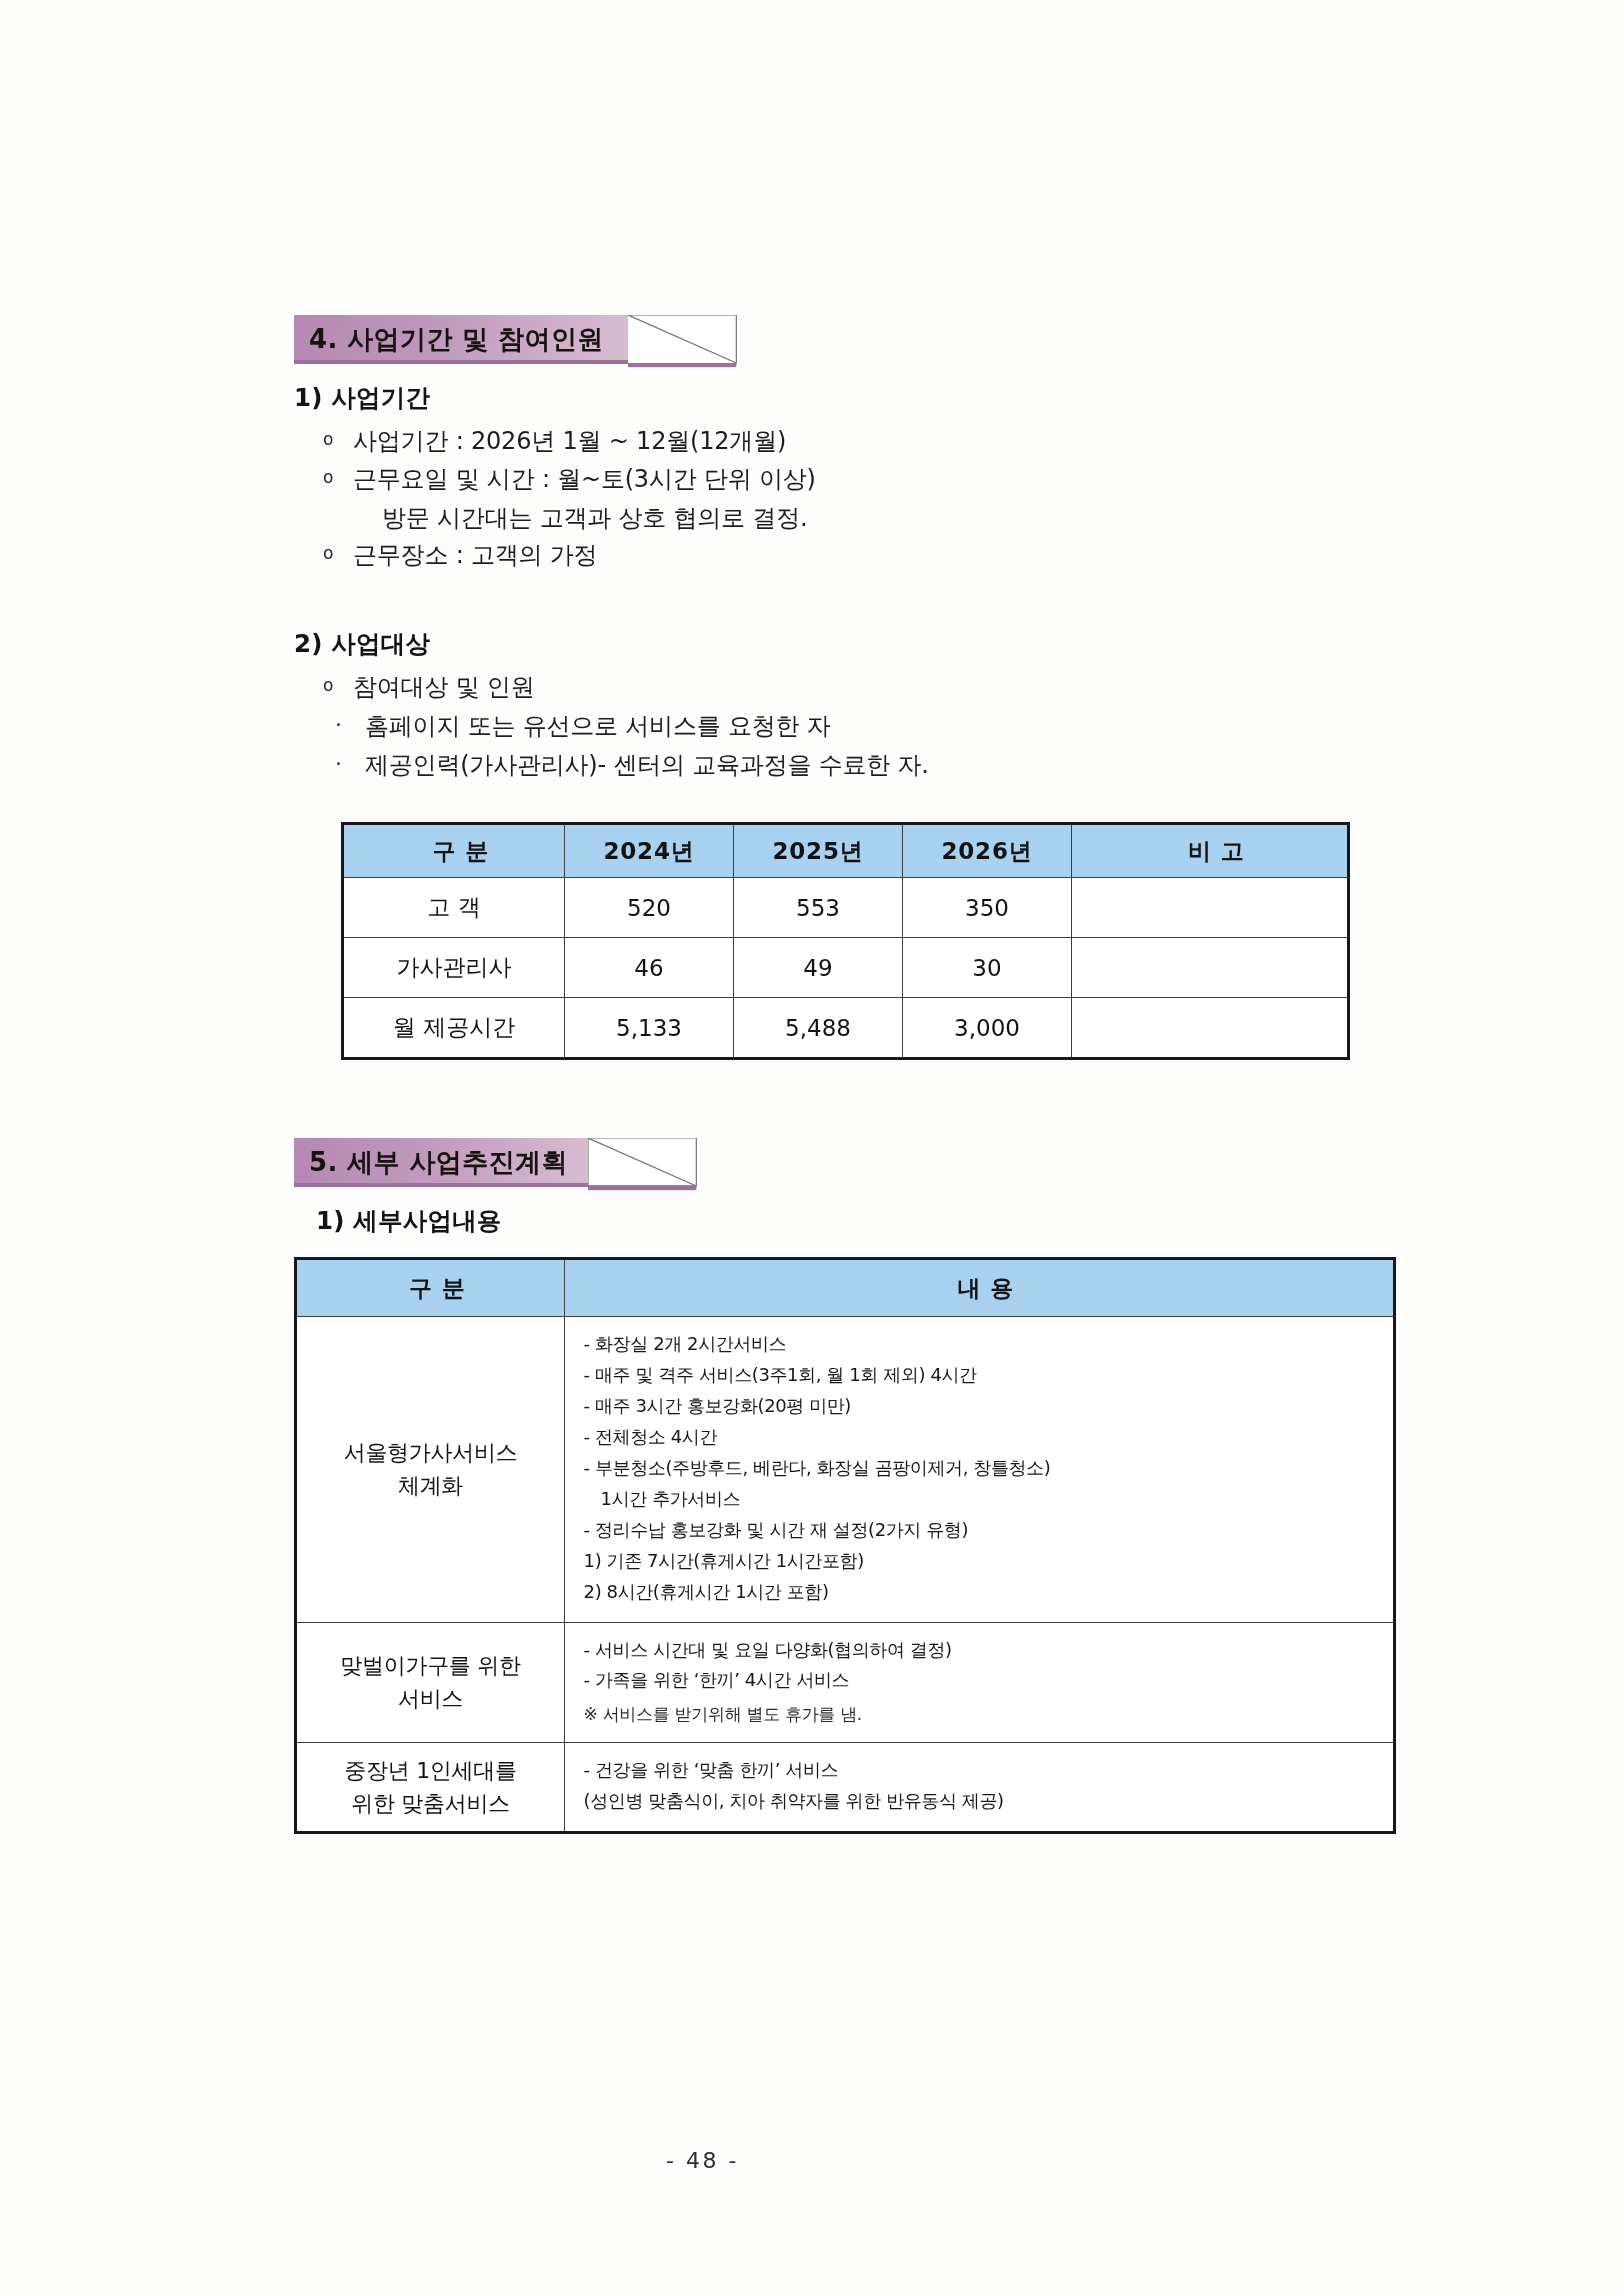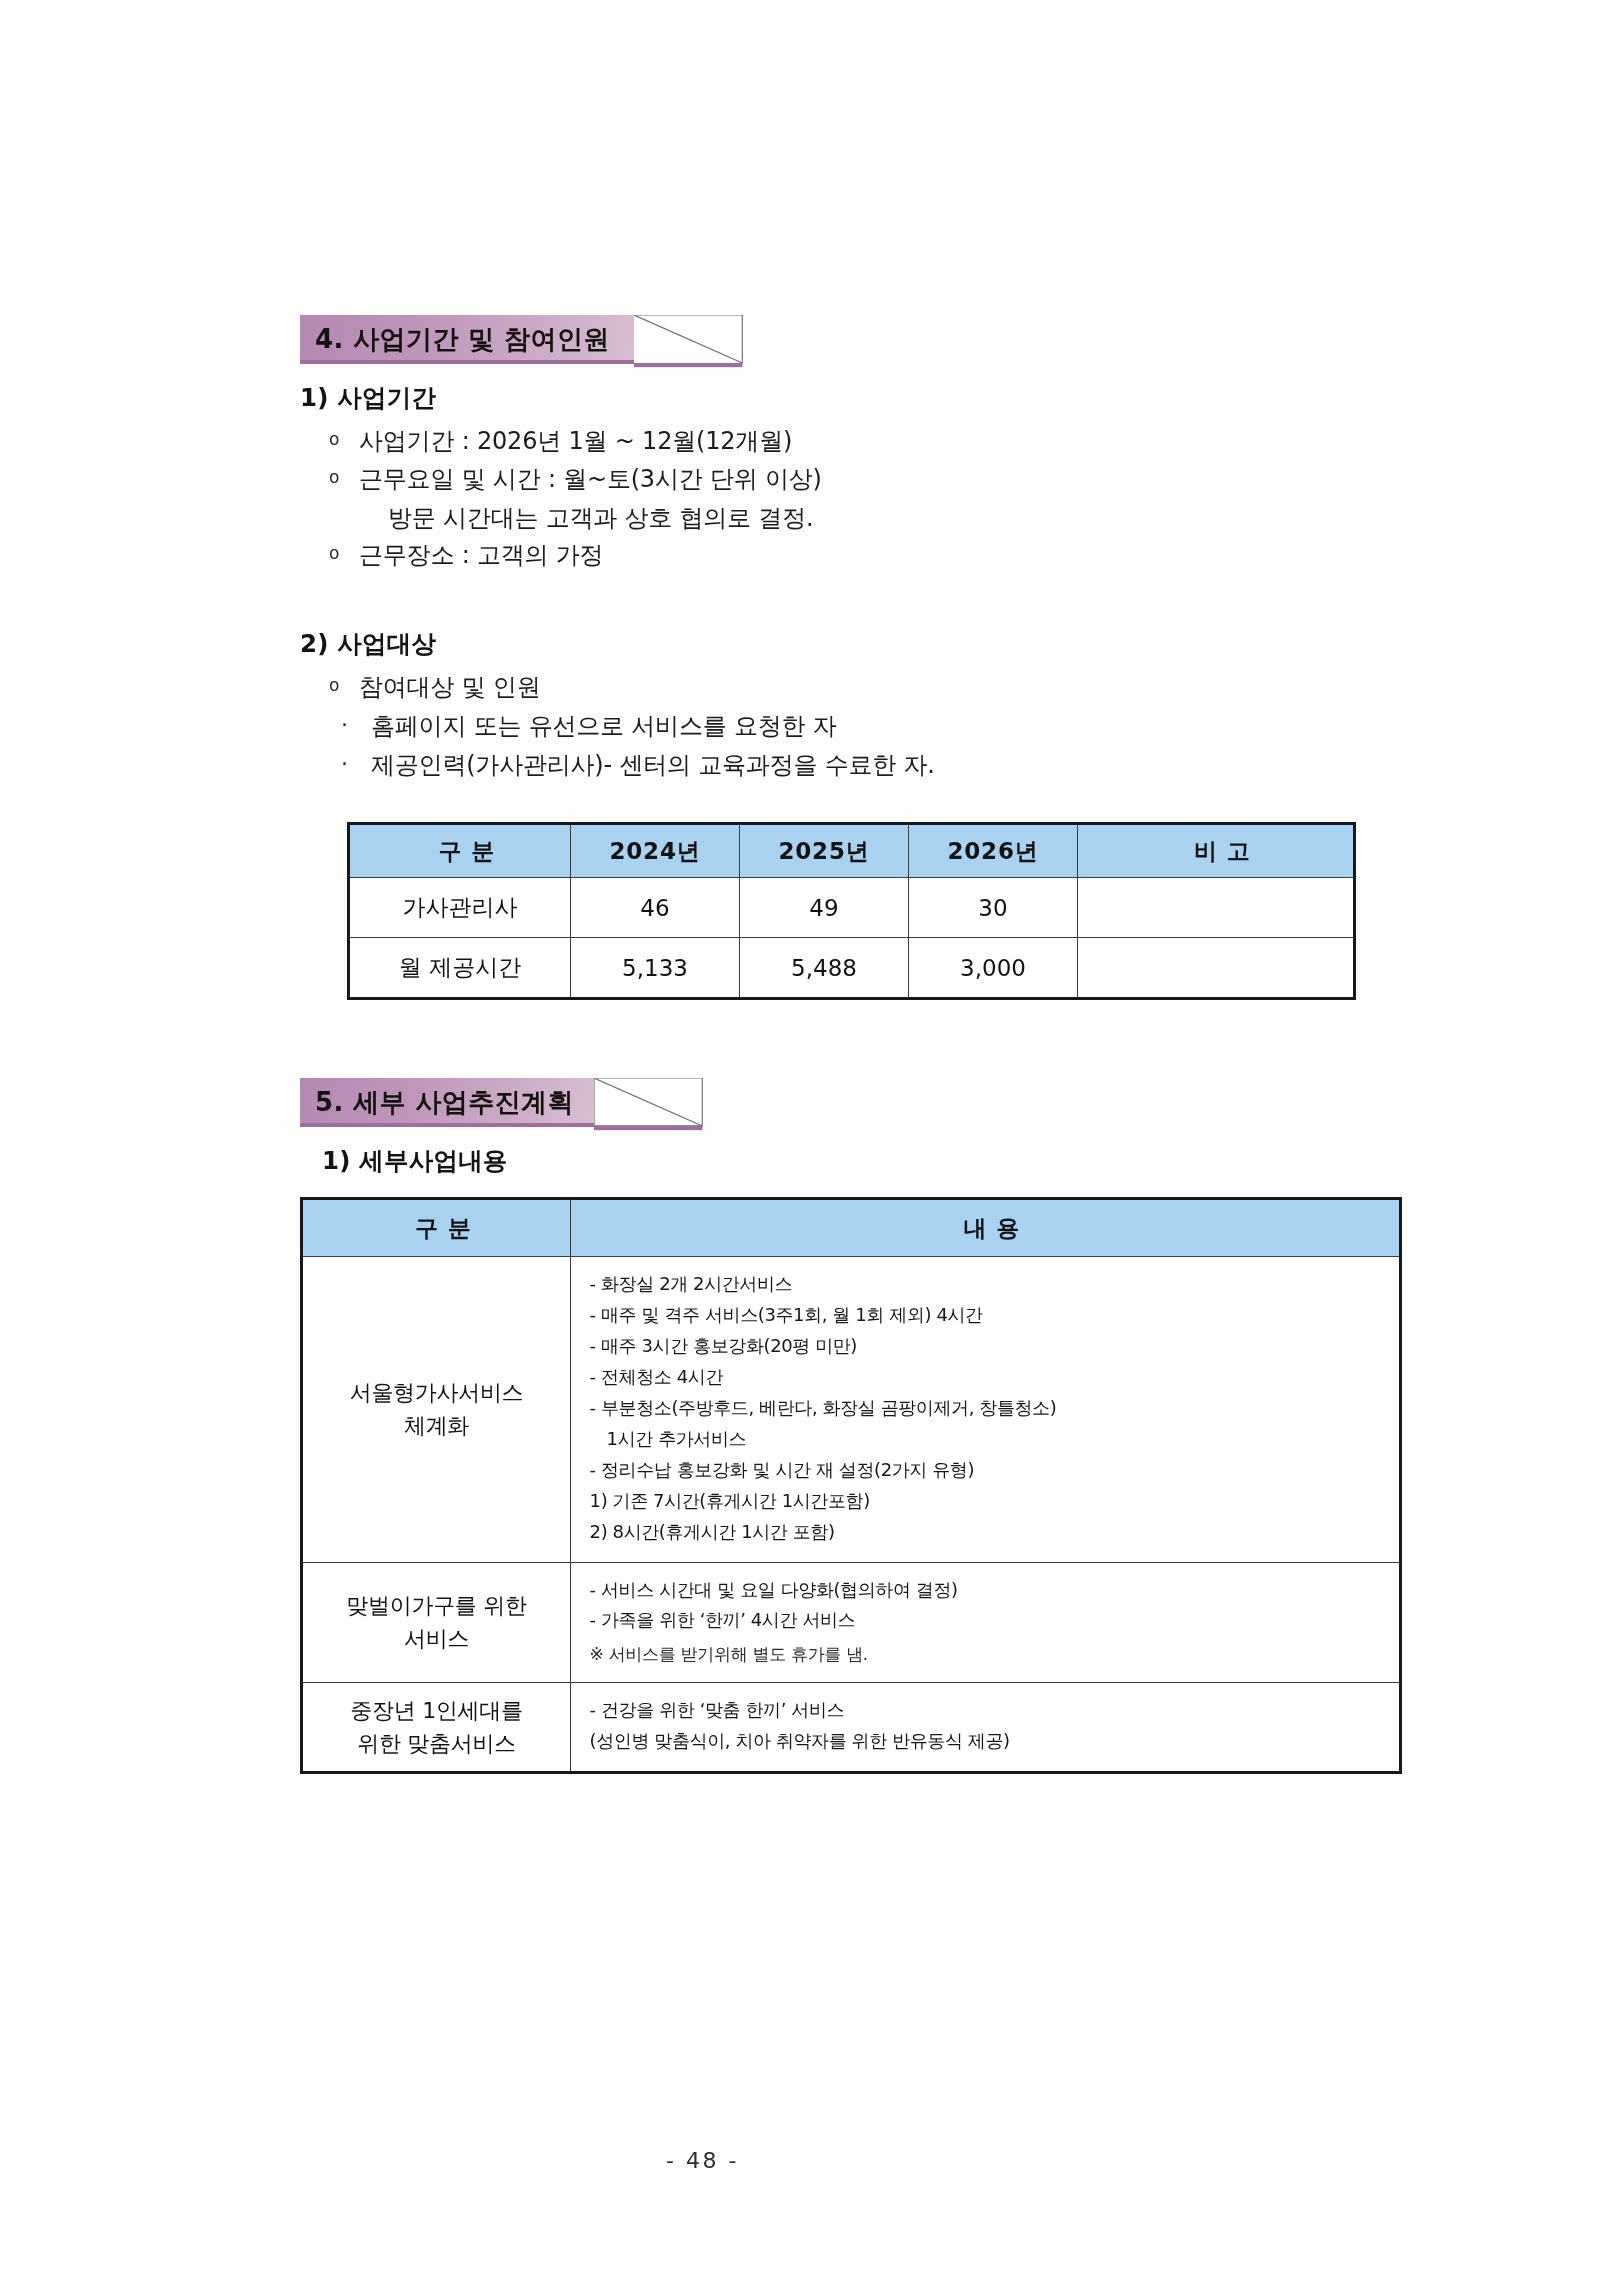--- a/index.html
+++ b/index.html
@@ -18,21 +18,21 @@
 
   
   .page {
     position: absolute;
     inset: 0;
     background: #fdfdfc;
   }
 
   .content {
     position: absolute;
-    left: 300px;
+    left: 294px;
     top: 0;
     width: 1116px;
   }
 
   
   .banner-wrap {
     position: relative;
     height: 54px;
     margin-bottom: 8.5px;
   }
@@ -273,20 +273,27 @@
         <thead>
           <tr>
             <th class="spaced">구    분</th>
             <th>2024년</th>
             <th>2025년</th>
             <th>2026년</th>
             <th class="spaced">비    고</th>
           </tr>
         </thead>
         <tbody>
+          <tr>
+            <td>고        객</td>
+            <td>520</td>
+            <td>553</td>
+            <td>350</td>
+            <td></td>
+          </tr>
           <tr>
             <td>가사관리사</td>
             <td>46</td>
             <td>49</td>
             <td>30</td>
             <td></td>
           </tr>
           <tr>
             <td>월 제공시간</td>
             <td>5,133</td>

